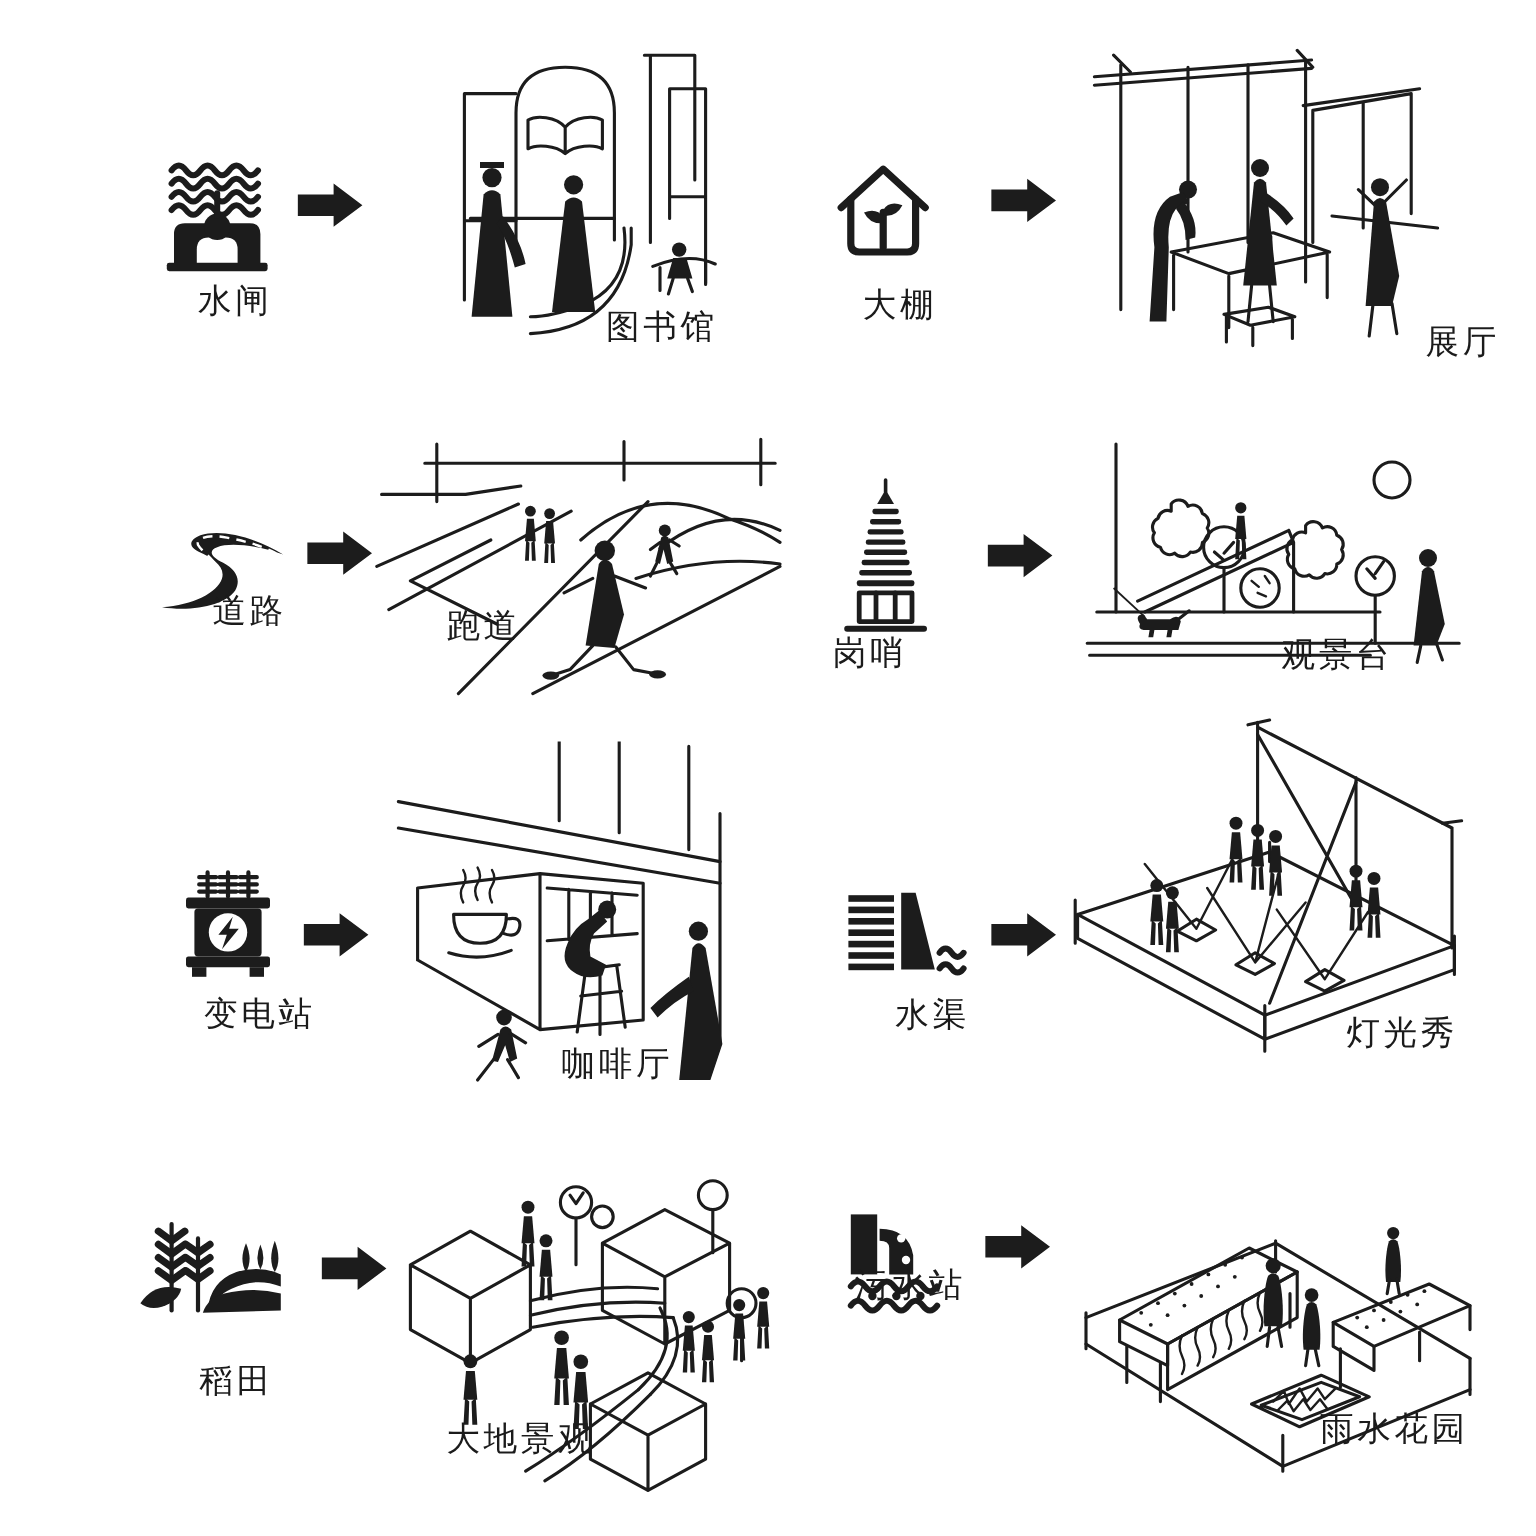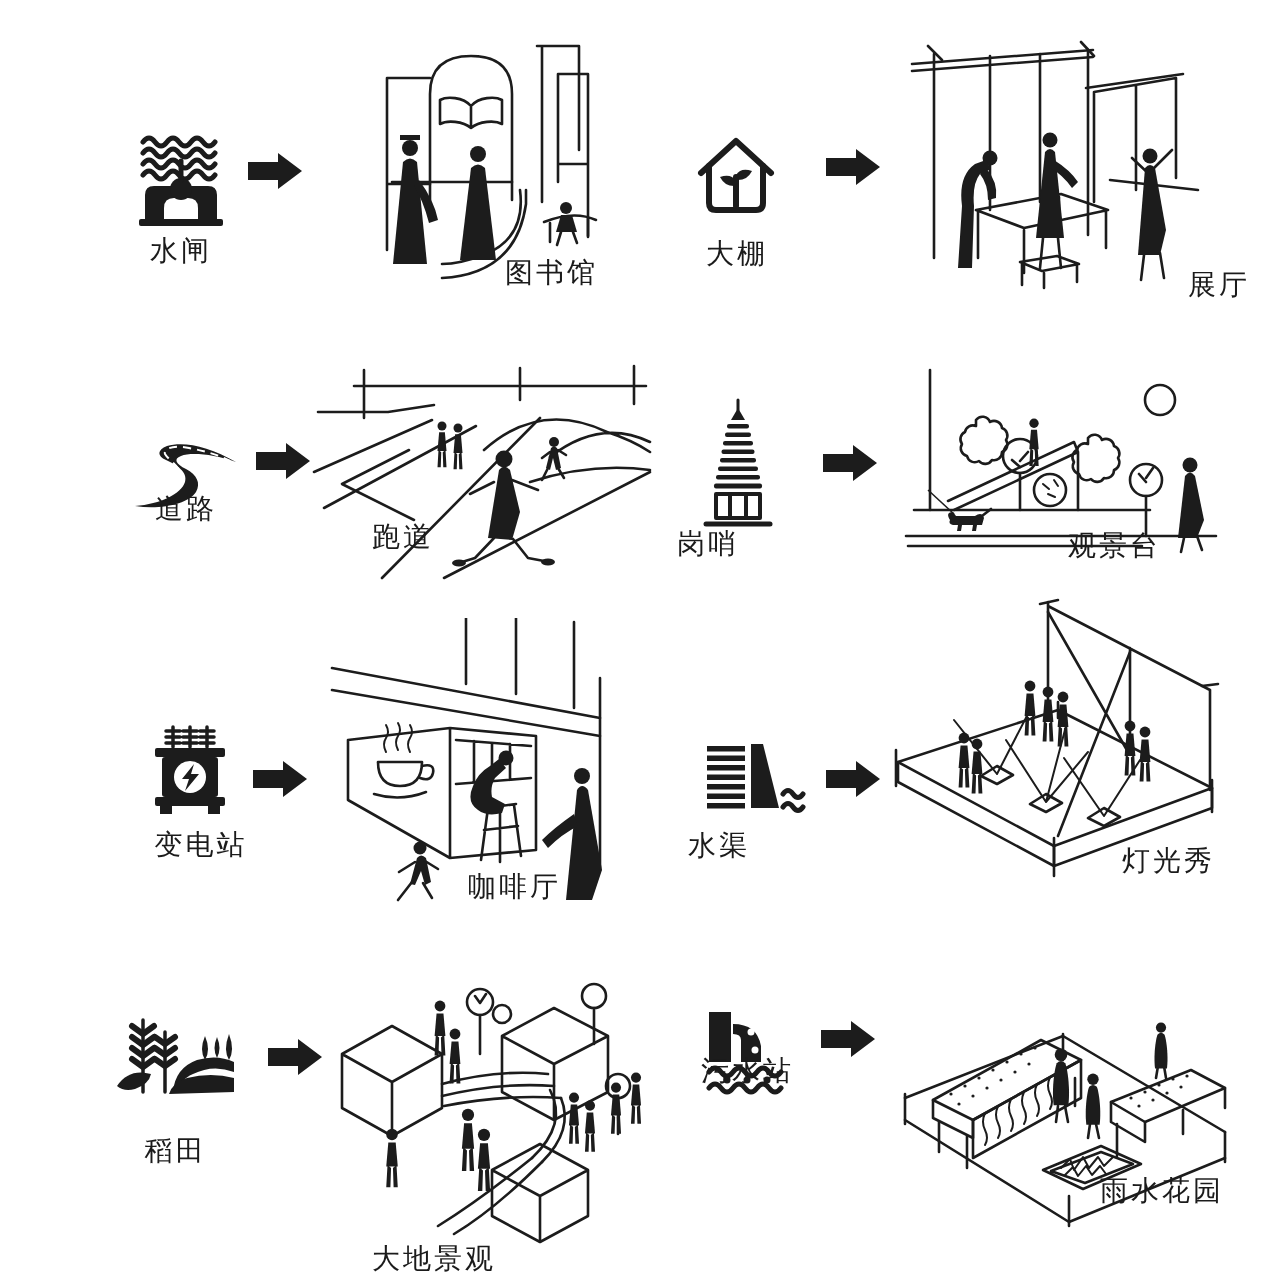--- a/index.html
+++ b/index.html
@@ -1,20 +1,20 @@
 <!DOCTYPE html>
 <html><head>
 <meta charset="utf-8">
 <style>
   html,body{margin:0;padding:0;}
   body{width:1280px;height:1280px;background:#ffffff;position:relative;overflow:hidden;
        font-family:"Liberation Serif","DejaVu Serif",serif;}
   .abs{position:absolute;}
   .lbl{position:absolute;font-size:28px;color:#1b1b1b;letter-spacing:3px;white-space:nowrap;}
-  .icon-lbl{text-align:center;}
+  .icon-lbl{text-align:right;}
   svg{display:block;}
   .ln{stroke:#1c1c1c;stroke-width:2.6;fill:none;stroke-linecap:round;stroke-linejoin:round;}
   .ln2{stroke:#1c1c1c;stroke-width:2;fill:none;stroke-linecap:round;stroke-linejoin:round;}
   .fl{fill:#1c1c1c;stroke:none;}
   .ic{stroke:#1c1c1c;fill:none;stroke-linecap:round;stroke-linejoin:round;}
   .arrow polygon{fill:#1c1c1c;}
 </style>
 </head>
 <body>
 
@@ -130,21 +130,21 @@
   <path class="ln" stroke-width="4.5" d="M182,122 L158,134 M200,120 L226,130"></path>
   <path class="ln" stroke-width="4.5" d="M182,178 L163,198 L150,202 M201,179 L216,198 L232,201"></path>
   <ellipse class="fl" cx="147" cy="203" rx="7" ry="3.5"></ellipse>
     <ellipse class="fl" cx="236" cy="202" rx="7" ry="3.5"></ellipse>
   <use href="#figT" transform="translate(130,86) scale(1.25)"></use>
   <use href="#figT" transform="translate(146,88) scale(1.25)"></use>
   <circle class="fl" cx="242" cy="82" r="5"></circle>
   <path class="fl" d="M234,108 L239,88 Q242,85 245,88 L249,108 L244,110 L241,98 L238,110 Z"></path>
   <path class="ln" stroke-width="3" d="M236,108 L230,120 M246,108 L252,118 M238,92 L230,98 M246,90 L254,95"></path>
 </svg>
-<div class="lbl" style="left:372px;top:518px">跑道</div>
+<div class="lbl" style="left:372px;top:503px">跑道</div>
 
 <svg class="abs" style="left:702px;top:398px" width="72" height="132" viewBox="0 0 72 132">
   <line x1="36" y1="2" x2="36" y2="12" class="ic" stroke-width="3"></line>
   <polygon class="fl" points="36,10 29,22 43,22"></polygon>
   <rect class="fl" x="25" y="26" width="22" height="4.5" rx="2"></rect>
   <rect class="fl" x="23" y="34.5" width="26" height="4.5" rx="2"></rect>
   <rect class="fl" x="21" y="43" width="30" height="4.5" rx="2"></rect>
   <rect class="fl" x="19.5" y="51.5" width="33" height="4.5" rx="2"></rect>
   <rect class="fl" x="18" y="60" width="36" height="4.5" rx="2"></rect>
   <rect class="fl" x="16" y="68.5" width="40" height="4.5" rx="2"></rect>
@@ -228,21 +228,21 @@
   <rect class="fl" x="4" y="17.5" width="38" height="5.5"></rect>
   <rect class="fl" x="4" y="27" width="38" height="5.5"></rect>
   <rect class="fl" x="4" y="36.5" width="38" height="5.5"></rect>
   <rect class="fl" x="4" y="46" width="38" height="5.5"></rect>
   <rect class="fl" x="4" y="55.5" width="38" height="5.5"></rect>
   <rect class="fl" x="4" y="65" width="38" height="5.5"></rect>
   <polygon class="fl" points="48,6 60,6 76,70 48,70"></polygon>
   <path class="ic" stroke-width="5" d="M80,56 q5,-7 10,0 t10,0"></path>
   <path class="ic" stroke-width="5" d="M80,69 q5,-7 10,0 t10,0"></path>
 </svg>
-<div class="lbl icon-lbl" style="left:667px;top:827px;width:104px">水渠</div>
+<div class="lbl icon-lbl" style="left:704px;top:827px;width:104px">水渠</div>
 <svg class="abs arrow" style="left:826px;top:758px" width="56" height="42" viewBox="0 0 56 42">
   <polygon points="0,12 30,12 30,3 54,21 30,39 30,30 0,30"></polygon>
 </svg>
 <svg class="abs" style="left:878px;top:592px" width="345" height="295" viewBox="0 0 345 295">
   <g class="ln">
     <path d="M20,170 L176,254 L334,196 L180,118 Z"></path>
     <path d="M20,170 V190 L176,274 V254 M334,196 V216 L176,274"></path>
     <path d="M18,158 V194 M176,246 V284 M334,188 V220 M180,110 V126"></path>
     <path d="M170,10 V120 M170,14 L332,98 M332,98 V198 M252,56 V162"></path>
     <path d="M162,12 L180,8 M324,94 L340,92"></path>
@@ -299,21 +299,21 @@
   <use href="#figT" transform="translate(112,58) scale(1.5)"></use>
   <use href="#figT" transform="translate(127,86) scale(1.5)"></use>
   <use href="#figT" transform="translate(64,188) scale(1.6)"></use>
   <use href="#figT" transform="translate(140,170) scale(1.7)"></use>
   <use href="#figT" transform="translate(156,190) scale(1.7)"></use>
   <use href="#figT" transform="translate(246,148) scale(1.4)"></use>
   <use href="#figT" transform="translate(262,156) scale(1.4)"></use>
   <use href="#figT" transform="translate(288,138) scale(1.4)"></use>
   <use href="#figT" transform="translate(308,128) scale(1.4)"></use>
 </svg>
-<div class="lbl" style="left:372px;top:1240px">大地景观</div>
+<div class="lbl" style="left:372px;top:1180px">大地景观</div>
 
 <svg class="abs" style="left:703px;top:1008px" width="88" height="92" viewBox="0 0 88 92">
   <rect class="fl" x="6" y="4" width="22" height="50"></rect>
   <path class="fl" d="M30,16 Q54,16 58,38 V54 H38 V32 Q38,26 30,26 Z"></path>
   <circle cx="48" cy="24" r="3.5" fill="#ffffff"></circle>
   <circle cx="52" cy="42" r="3.5" fill="#ffffff"></circle>
   <path class="ic" stroke-width="5" d="M6,64 q6,-8 12,0 t12,0 t12,0 t12,0 t12,0 t12,0"></path>
   <path class="ic" stroke-width="5" d="M6,80 q6,-8 12,0 t12,0 t12,0 t12,0 t12,0 t12,0"></path>
   <circle class="fl" cx="24" cy="72" r="3.5"></circle>
     <circle class="fl" cx="44" cy="72" r="3.5"></circle>

